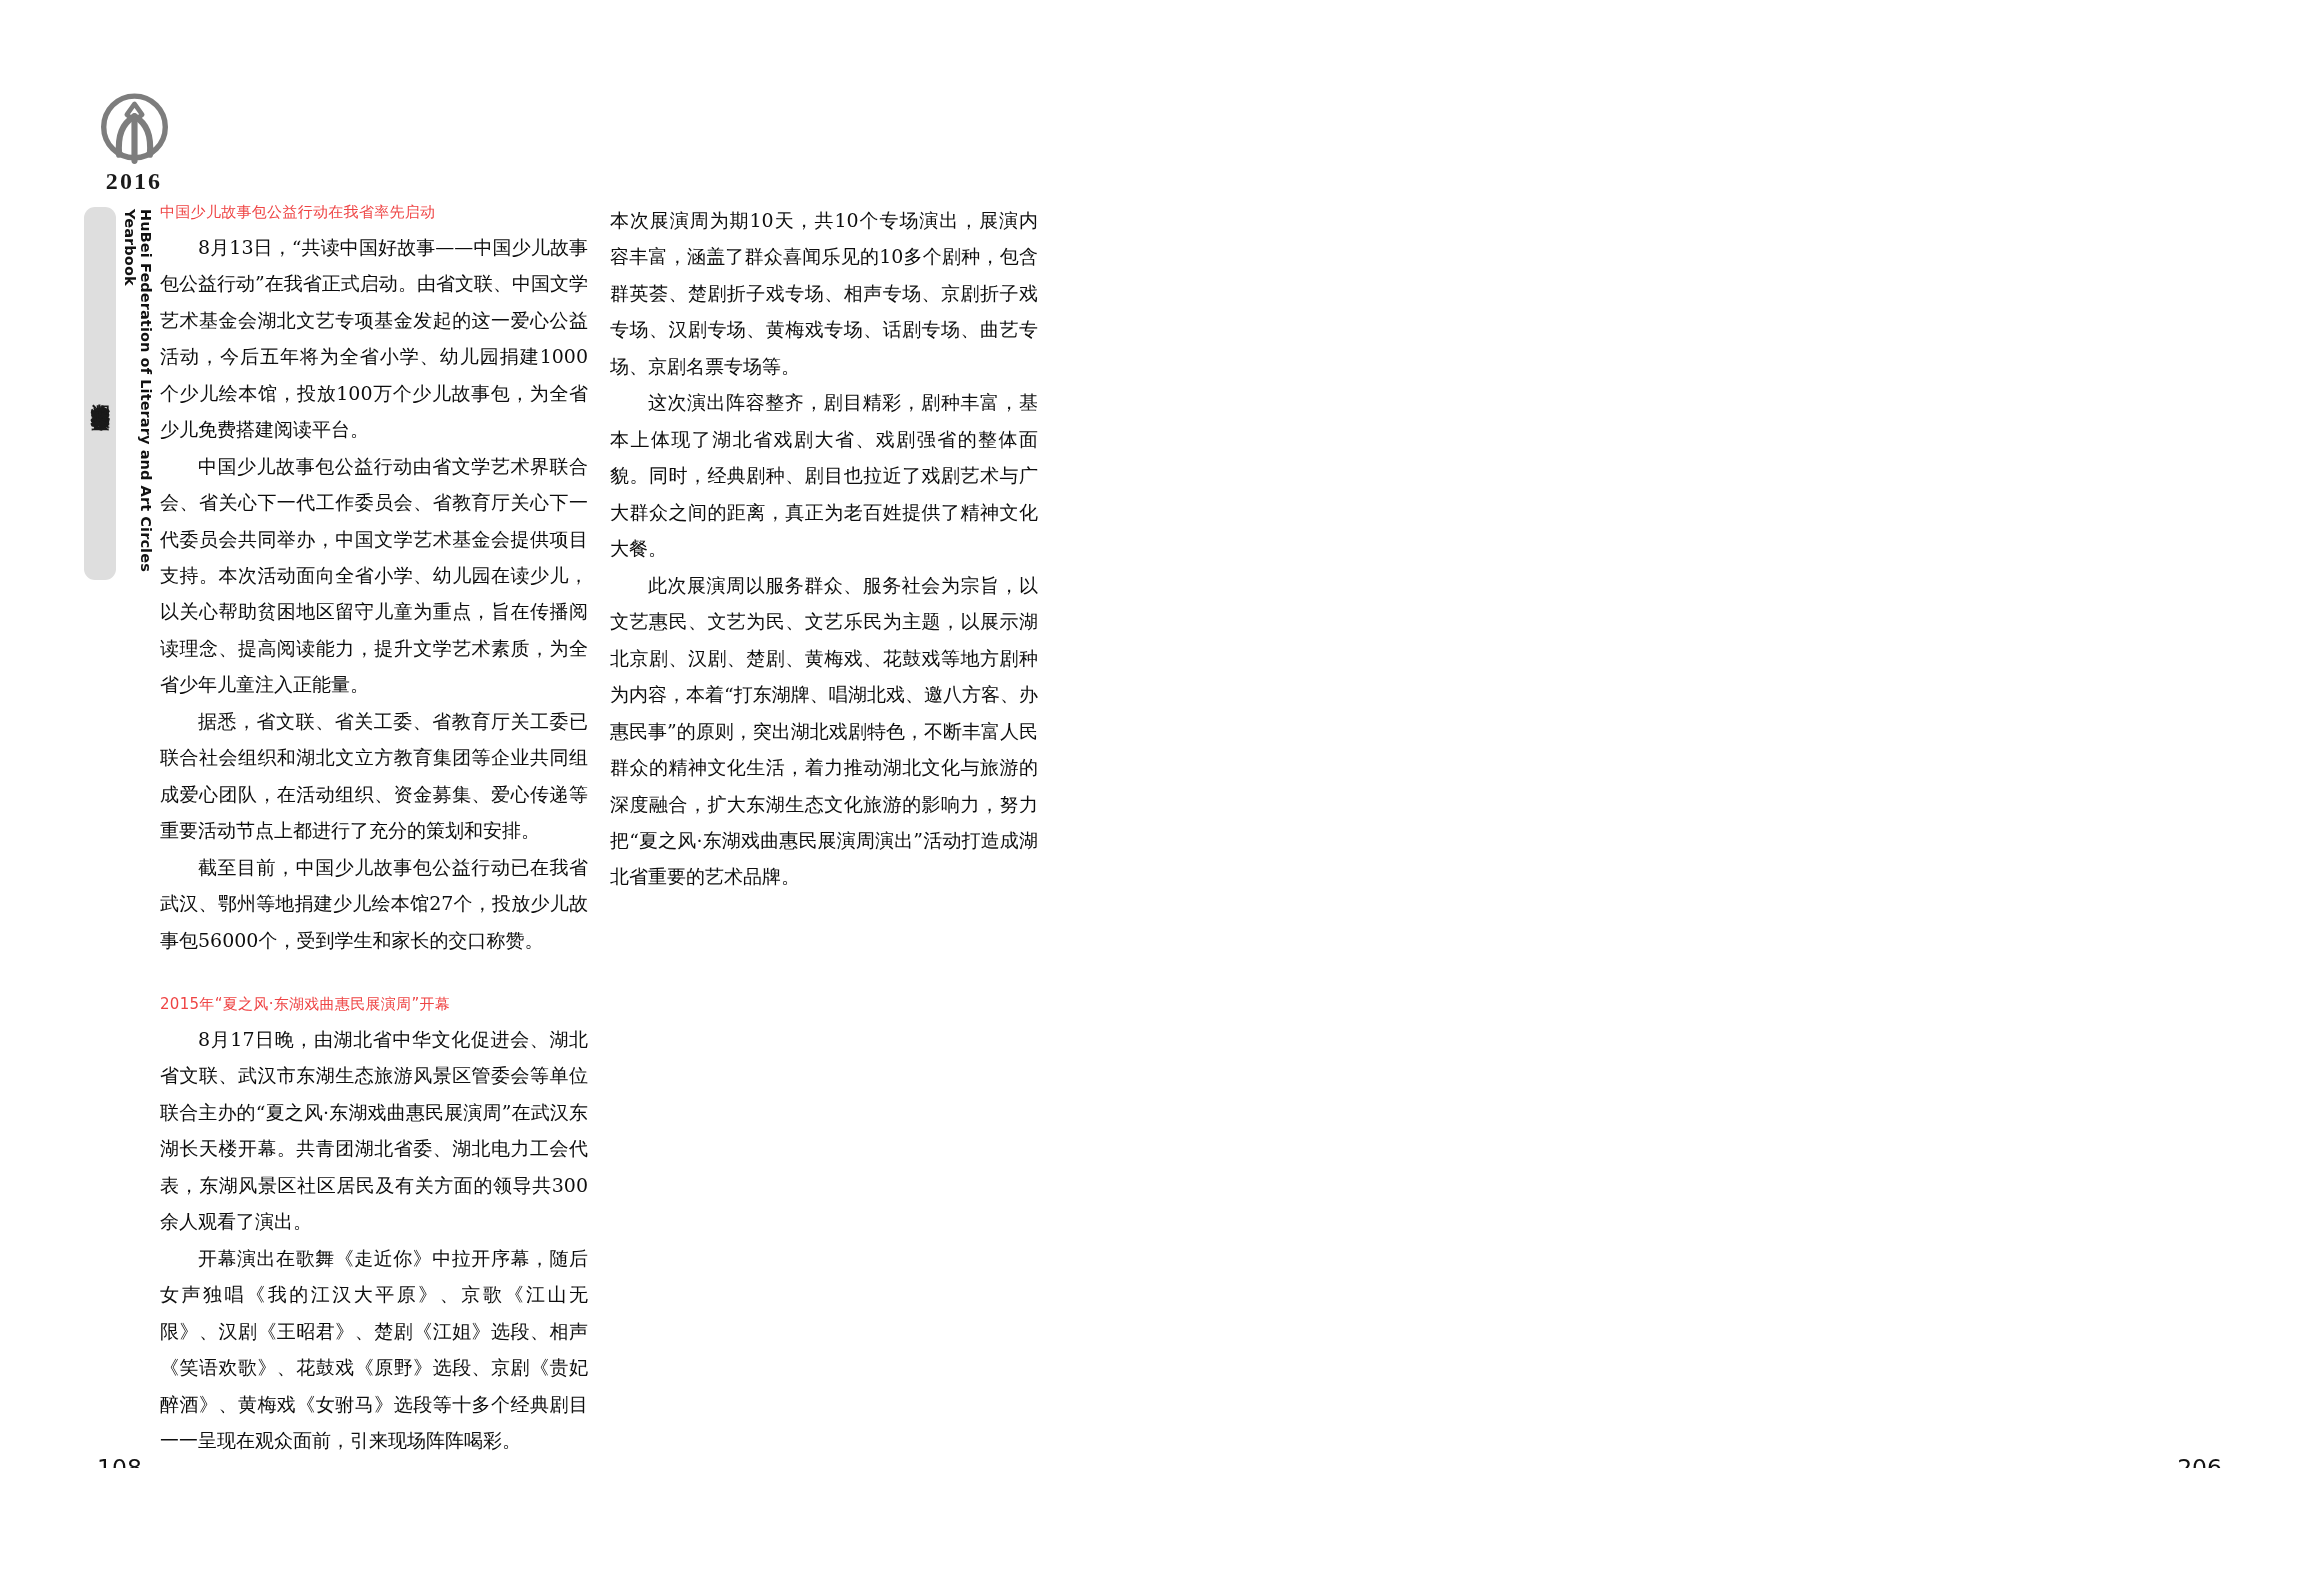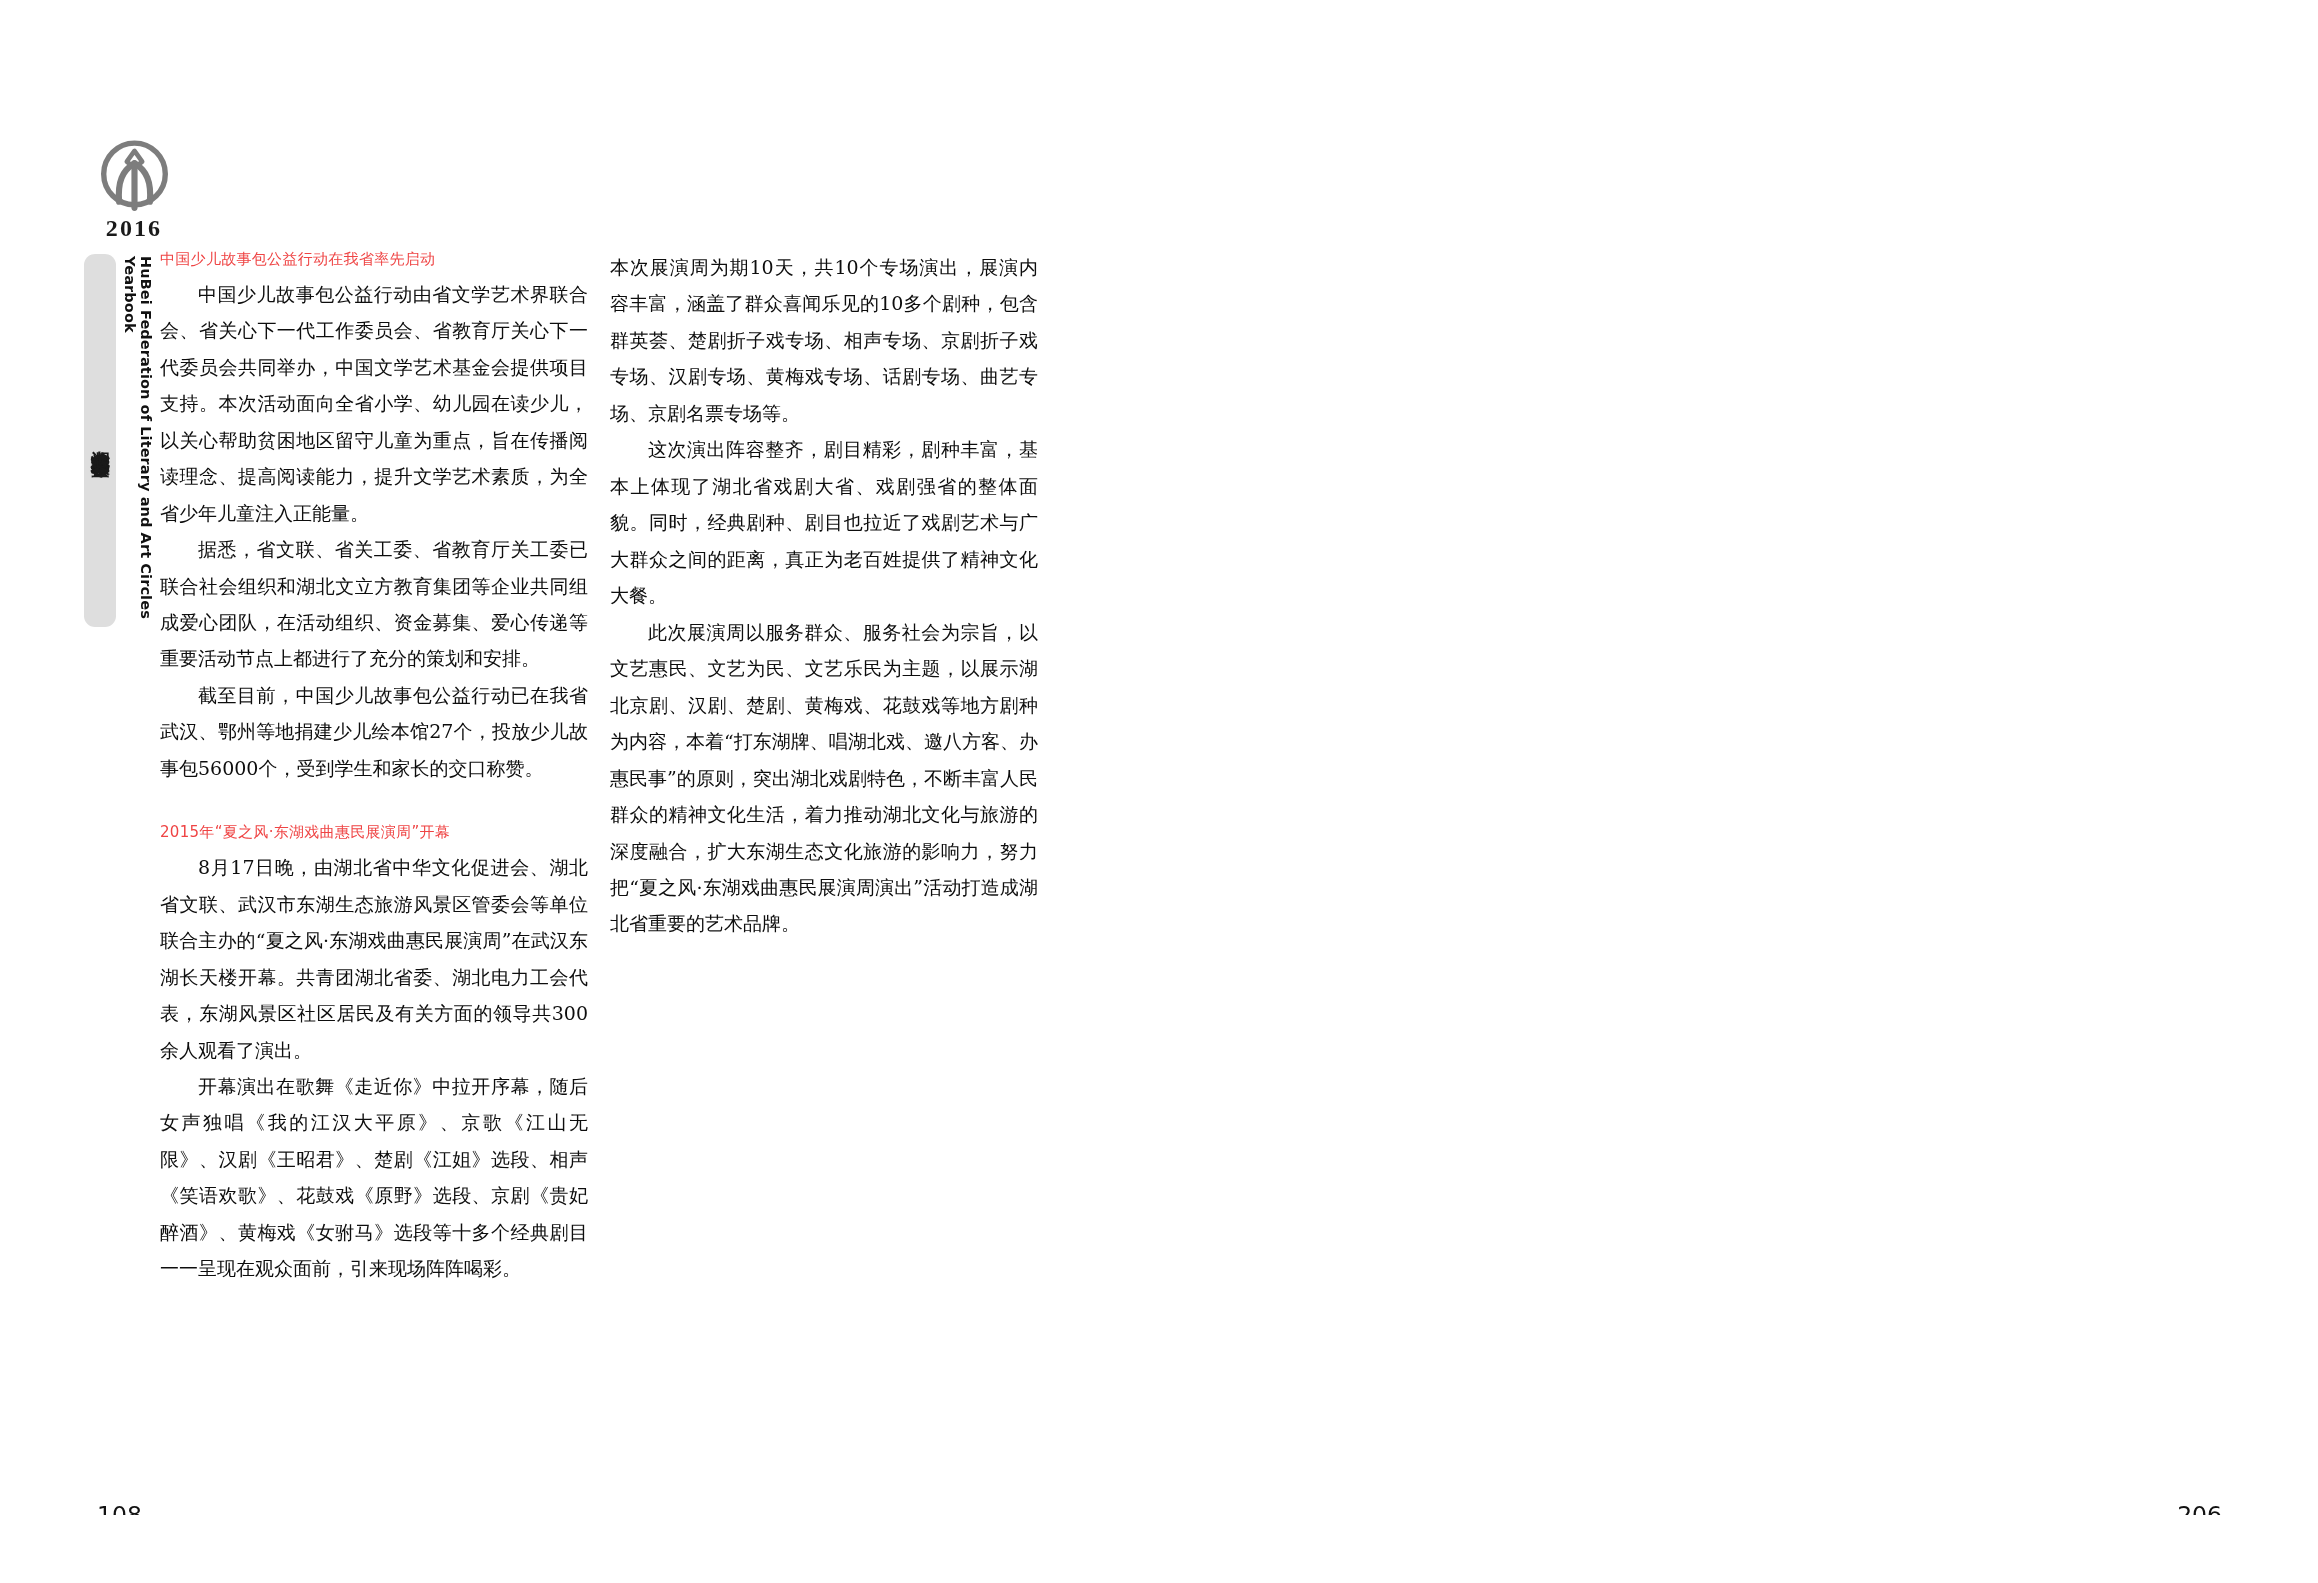--- a/index.html
+++ b/index.html
@@ -9,21 +9,20 @@
   }
   body {
     font-family: "Liberation Serif", "DejaVu Serif", serif;
   }
   .spread {
     position: relative;
     width: 2319px;
     height: 1468px;
     background: #ffffff;
     overflow: hidden;
-    margin-top: 47px;
   }
 
   
   .page {
     position: absolute;
     top: 0;
     height: 1584px;
   }
   .page-left  { left: 0;      width: 1159px; }
   .page-right { left: 1160px; width: 1159px; }
@@ -152,20 +151,21 @@
       <div class="logo-year">2016</div>
     </div>
 
     <div class="side-tab">
       <span class="side-tab-text">湖北省文学艺术界联合会年鉴</span>
     </div>
     <div class="side-en">HuBei Federation of Literary and Art Circles Yearbook</div>
 
     <div class="col col-1">
       <h2 class="art-title">中国少儿故事包公益行动在我省率先启动</h2>
+      <p class="body">8月13日，“共读中国好故事——中国少儿故事包公益行动”在我省正式启动。由省文联、中国文学艺术基金会湖北文艺专项基金发起的这一爱心公益活动，今后五年将为全省小学、幼儿园捐建1000个少儿绘本馆，投放100万个少儿故事包，为全省少儿免费搭建阅读平台。</p>
       <p class="body">中国少儿故事包公益行动由省文学艺术界联合会、省关心下一代工作委员会、省教育厅关心下一代委员会共同举办，中国文学艺术基金会提供项目支持。本次活动面向全省小学、幼儿园在读少儿，以关心帮助贫困地区留守儿童为重点，旨在传播阅读理念、提高阅读能力，提升文学艺术素质，为全省少年儿童注入正能量。</p>
       <p class="body">据悉，省文联、省关工委、省教育厅关工委已联合社会组织和湖北文立方教育集团等企业共同组成爱心团队，在活动组织、资金募集、爱心传递等重要活动节点上都进行了充分的策划和安排。</p>
       <p class="body">截至目前，中国少儿故事包公益行动已在我省武汉、鄂州等地捐建少儿绘本馆27个，投放少儿故事包56000个，受到学生和家长的交口称赞。</p>
 
       <h2 class="art-title spaced">2015年“夏之风·东湖戏曲惠民展演周”开幕</h2>
       <p class="body">8月17日晚，由湖北省中华文化促进会、湖北省文联、武汉市东湖生态旅游风景区管委会等单位联合主办的“夏之风·东湖戏曲惠民展演周”在武汉东湖长天楼开幕。共青团湖北省委、湖北电力工会代表，东湖风景区社区居民及有关方面的领导共300余人观看了演出。</p>
       <p class="body">开幕演出在歌舞《走近你》中拉开序幕，随后女声独唱《我的江汉大平原》、京歌《江山无限》、汉剧《王昭君》、楚剧《江姐》选段、相声《笑语欢歌》、花鼓戏《原野》选段、京剧《贵妃醉酒》、黄梅戏《女驸马》选段等十多个经典剧目一一呈现在观众面前，引来现场阵阵喝彩。</p>
     </div>
 
     <div class="col col-2">

